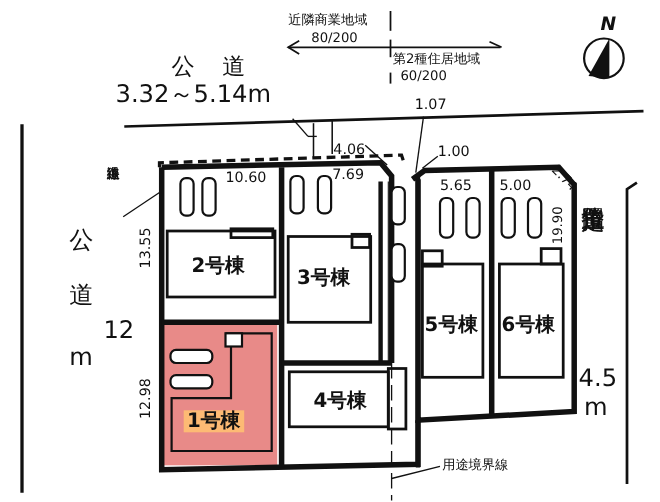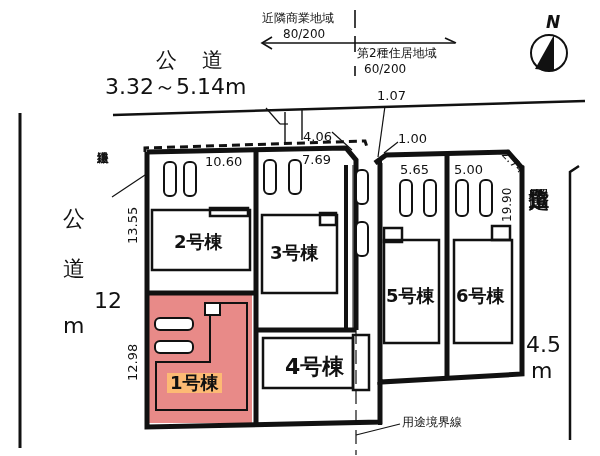--- a/index.html
+++ b/index.html
@@ -130,16 +130,16 @@
 <div class="t" style="left:302px;top:153px;font-size:13px;">7.69</div>
 <div class="t" style="left:400px;top:163px;font-size:13px;">5.65</div>
 <div class="t" style="left:454px;top:163px;font-size:13px;">5.00</div>
 <div class="t" style="left:508px;top:148px;font-size:12px;transform:rotate(45deg);transform-origin:left top;">2.74</div>
 <div class="t" style="left:501px;top:222px;font-size:12px;transform:rotate(-90deg);transform-origin:left top;">19.90</div>
 <div class="t" style="left:126px;top:244px;font-size:13px;transform:rotate(-90deg);transform-origin:left top;">13.55</div>
 <div class="t" style="left:126px;top:381px;font-size:13px;transform:rotate(-90deg);transform-origin:left top;">12.98</div>
 
 <div class="t" style="left:174px;top:233px;font-size:18px;font-weight:bold;">2号棟</div>
 <div class="t" style="left:270px;top:244px;font-size:18px;font-weight:bold;">3号棟</div>
-<div class="t" style="left:285px;top:356px;font-size:22px;font-weight:bold;">4号棟</div>
+<div class="t" style="left:285px;top:356px;font-size:18px;font-weight:bold;">4号棟</div>
 <div class="t" style="left:386px;top:287px;font-size:18px;font-weight:bold;">5号棟</div>
 <div class="t" style="left:456px;top:287px;font-size:18px;font-weight:bold;">6号棟</div>
 <div class="t" style="left:167px;top:373px;font-size:18px;font-weight:bold;background:#fdba74;padding:1px 3px;">1号棟</div>
 
 </body></html>

